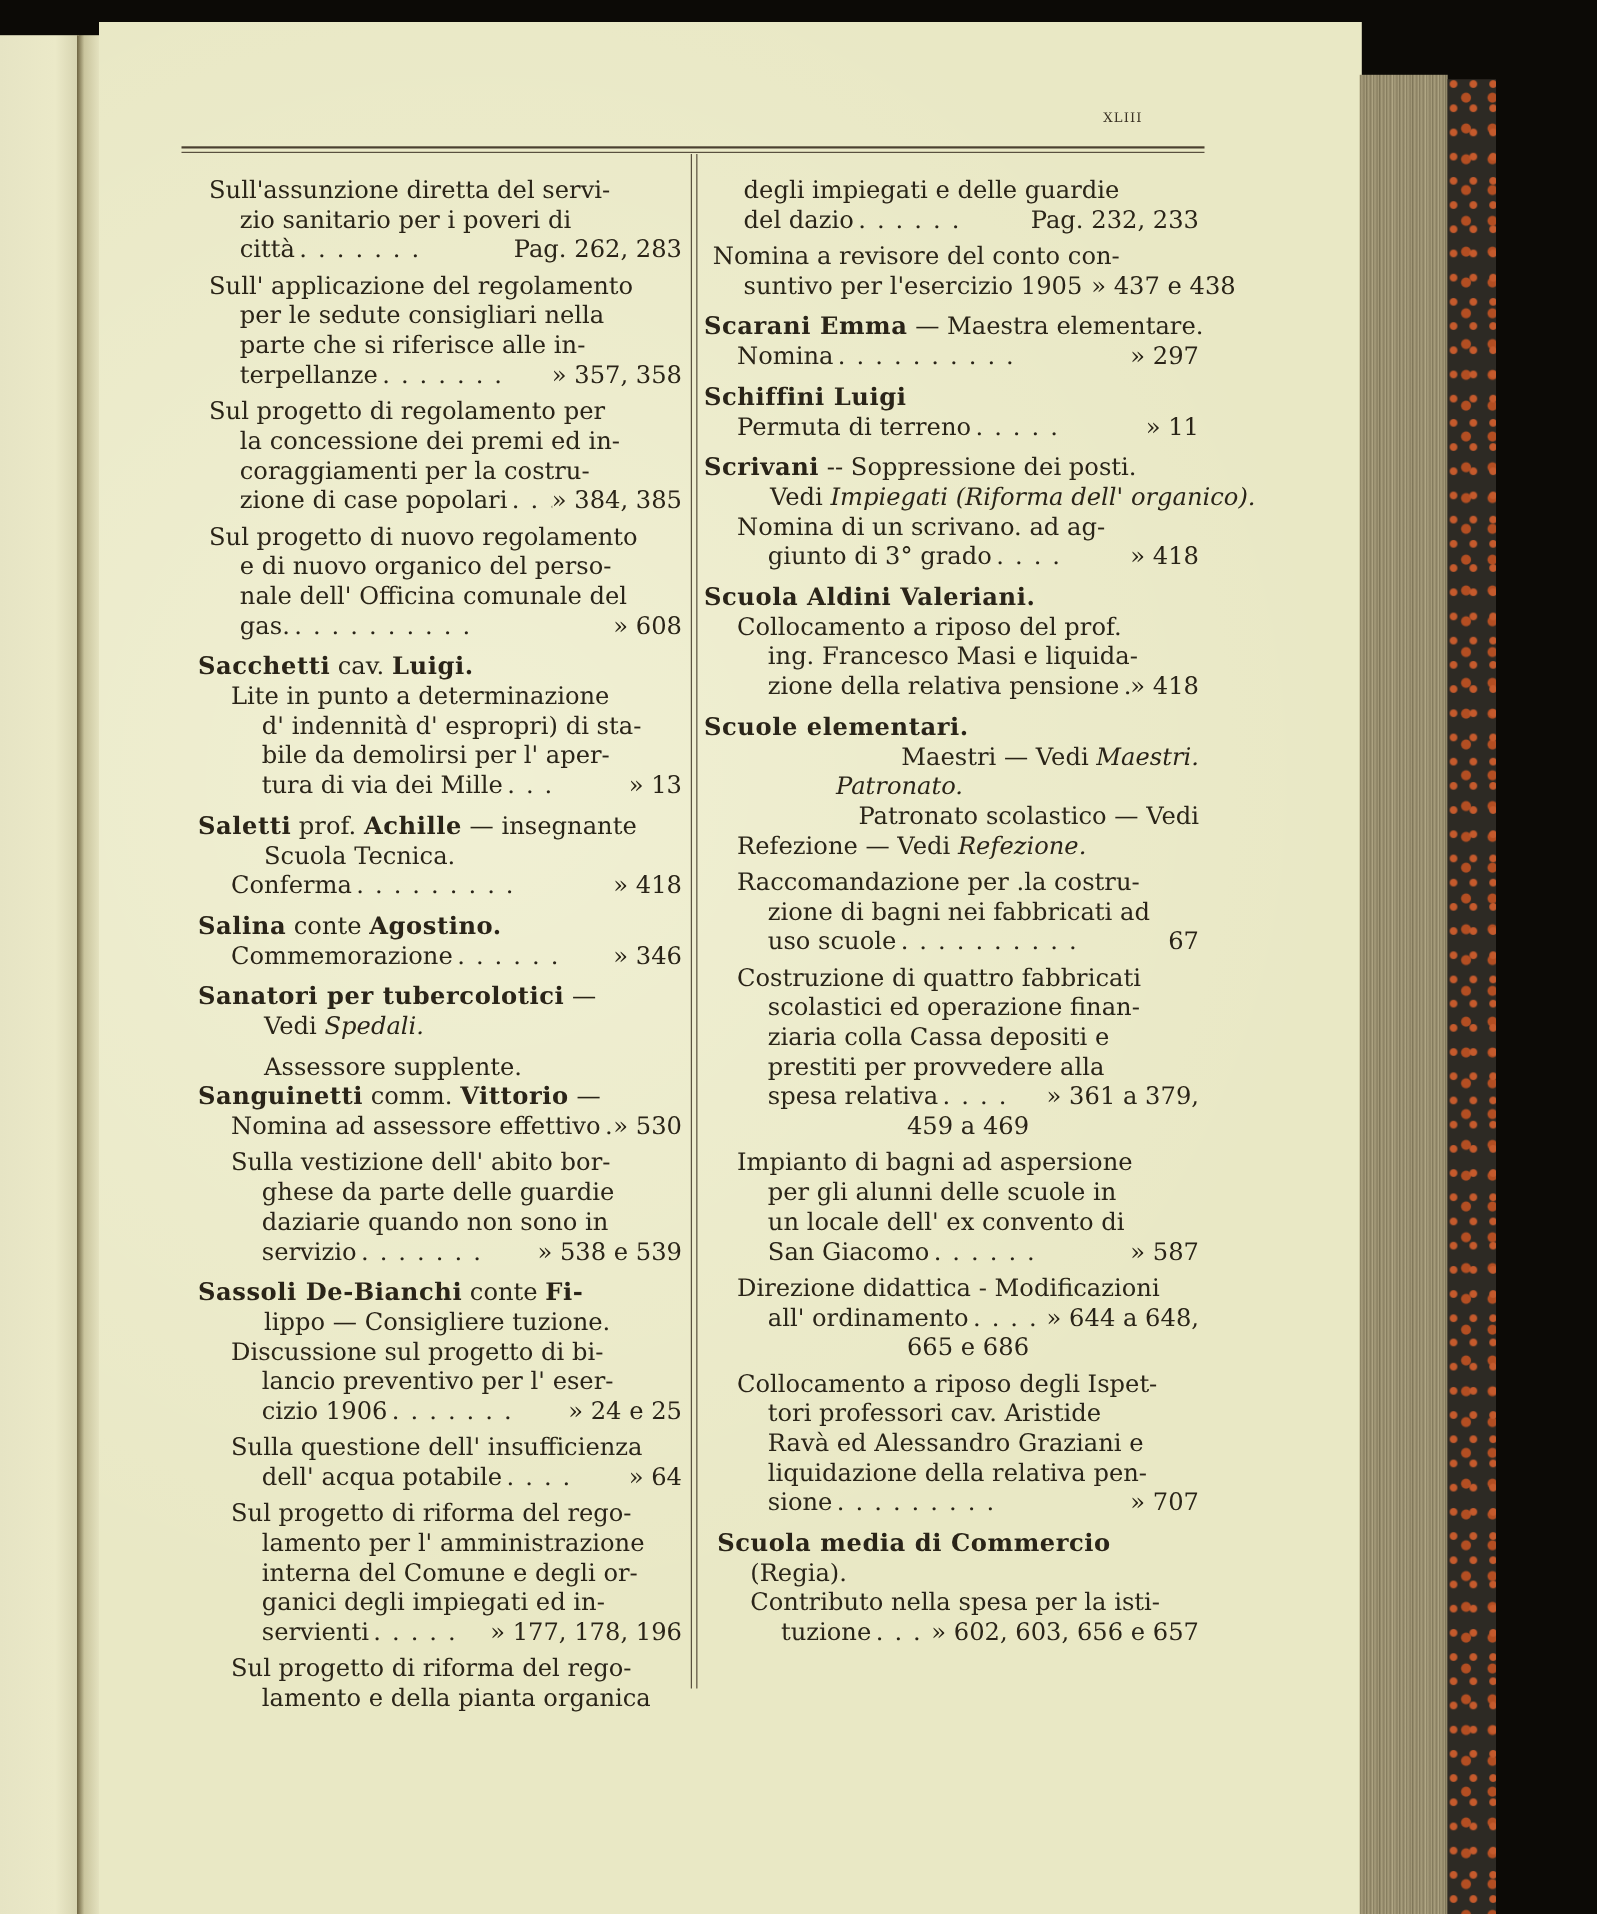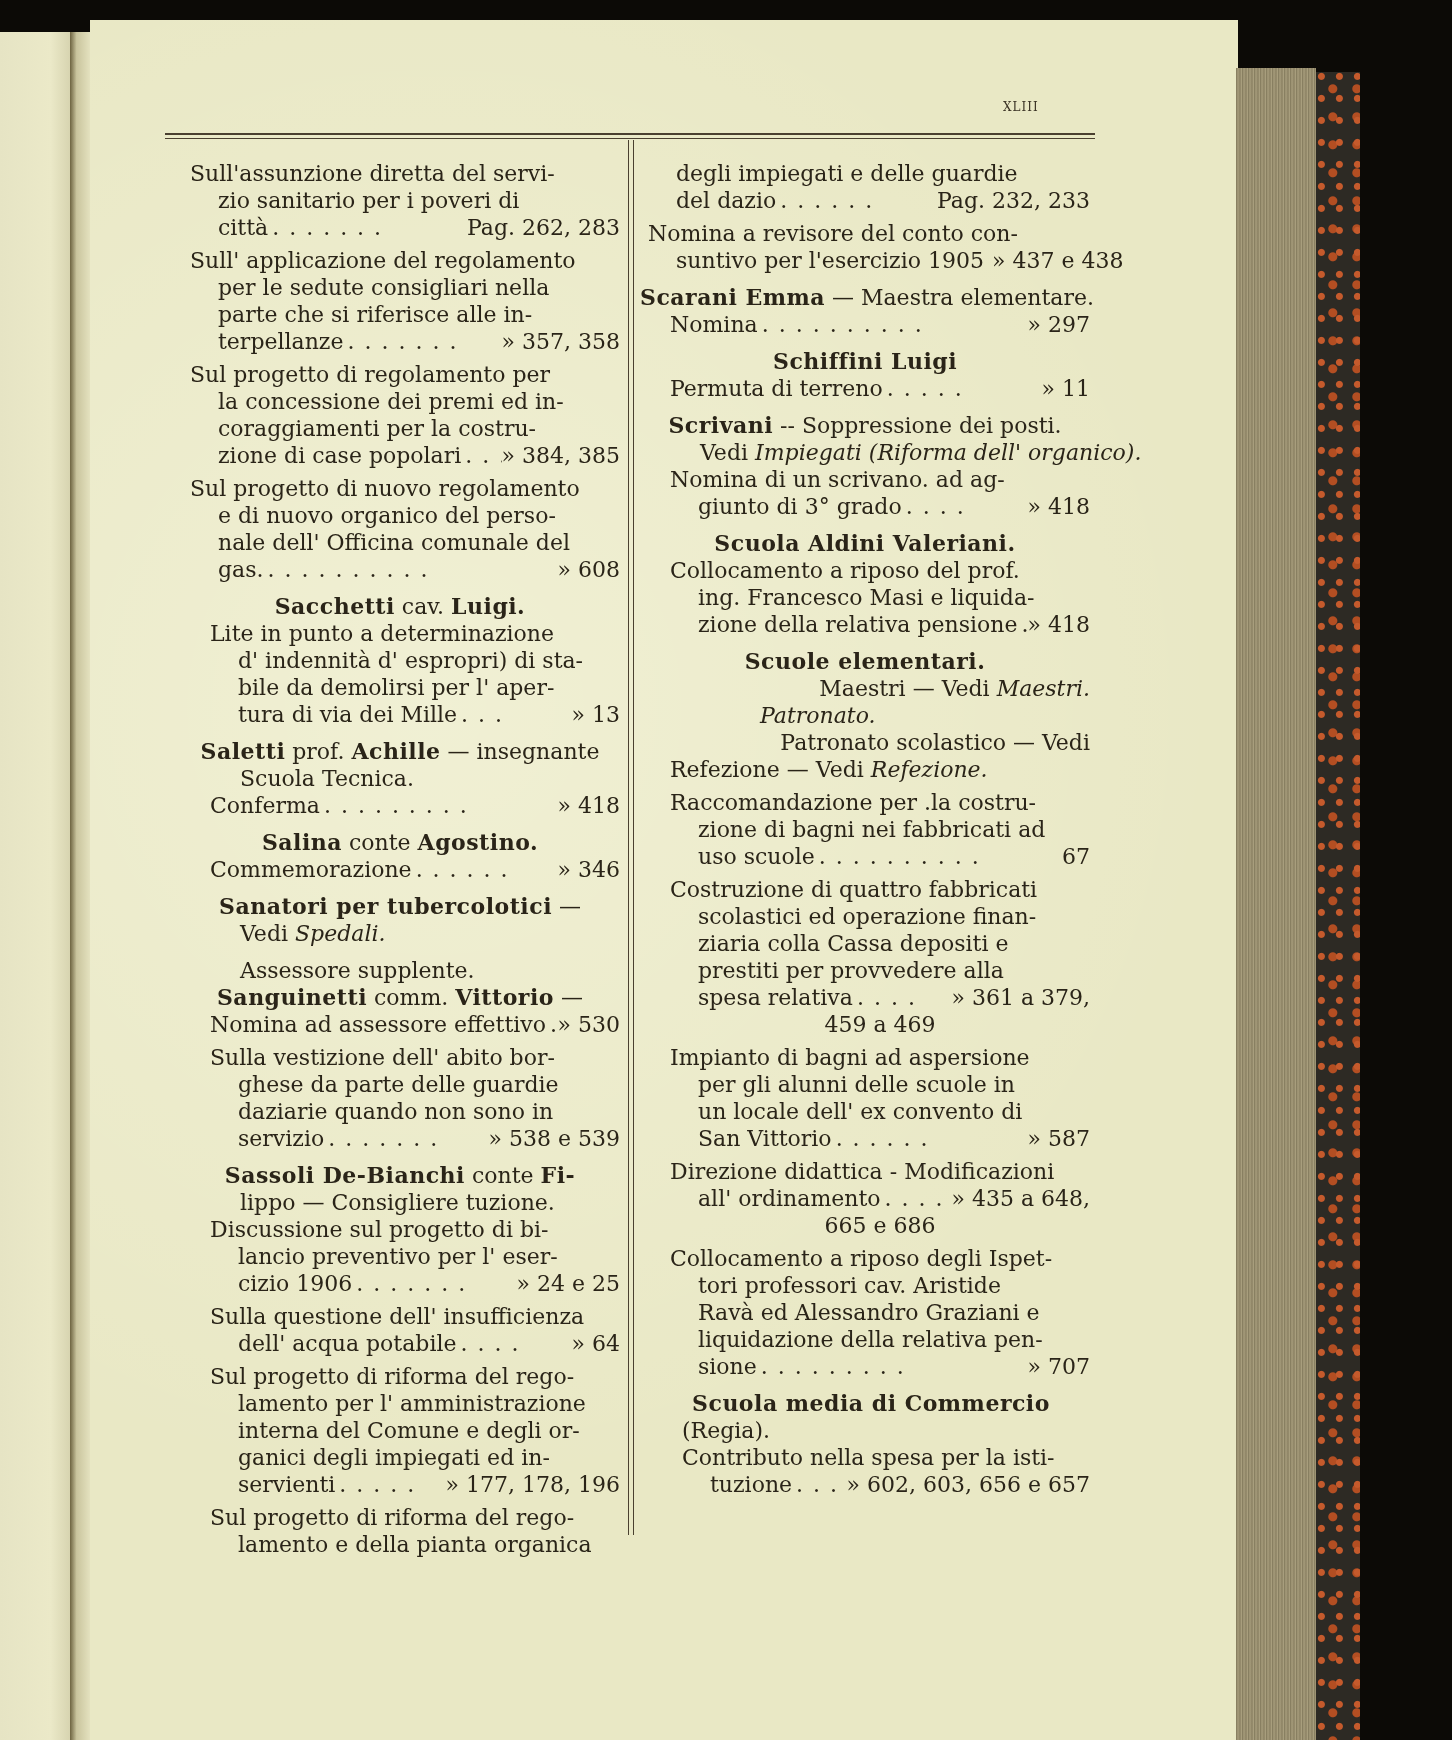--- a/index.html
+++ b/index.html
@@ -41,21 +41,21 @@
   .col-divider {
     position: absolute; left: 628px; top: 140px; width: 6px; height: 1395px;
     border-left: 1px solid #4a4030; border-right: 1px solid #4a4030;
   }
 
   .col { position: absolute; font-size: 22px; line-height: 27px; }
   .col-left { left: 180px; top: 160px; width: 440px; }
   .col-right { left: 640px; top: 160px; width: 450px; }
 
   .entry { margin-bottom: 10px; }
-  .head { padding-left: 0; text-align: center; }
+  .head { padding-left: 0; }
   .head .name { font-weight: bold; letter-spacing: 0.5px; }
   .line { display: block; white-space: nowrap; }
   .indent1 { padding-left: 30px; }
   .indent2 { padding-left: 60px; }
   .indent3 { padding-left: 100px; text-align: right; }
   .indent4 { padding-left: 120px; }
   .sub { padding-left: 30px; margin-bottom: 6px; }
   .sub .cont { padding-left: 28px; }
   .refline { display: flex; justify-content: space-between; }
   .refline .txt { flex: 0 0 auto; }
@@ -318,31 +318,31 @@
           <span class="dots">....</span>
           <span class="pg">» 361 a 379,</span>
         </span>
       <span class="line pg-only">459 a 469</span>
     </div>
     <div class="sub">
       <span class="line">Impianto di bagni ad aspersione</span>
       <span class="line cont">per gli alunni delle scuole in</span>
       <span class="line cont">un locale dell' ex convento di</span>
       <span class="line cont refline">
-          <span class="txt">San Vittorio</span>
+          <span class="txt">San Giacomo</span>
           <span class="dots">......</span>
           <span class="pg">» 587</span>
         </span>
     </div>
     <div class="sub">
       <span class="line">Direzione didattica - Modificazioni</span>
       <span class="line cont refline">
           <span class="txt">all' ordinamento</span>
           <span class="dots">....</span>
-          <span class="pg">» 435 a 648,</span>
+          <span class="pg">» 644 a 648,</span>
         </span>
       <span class="line pg-only">665 e 686</span>
     </div>
     <div class="sub">
       <span class="line">Collocamento a riposo degli Ispet-</span>
       <span class="line cont">tori professori cav. Aristide</span>
       <span class="line cont">Ravà ed Alessandro Graziani e</span>
       <span class="line cont">liquidazione della relativa pen-</span>
       <span class="line cont refline">
           <span class="txt">sione</span>

